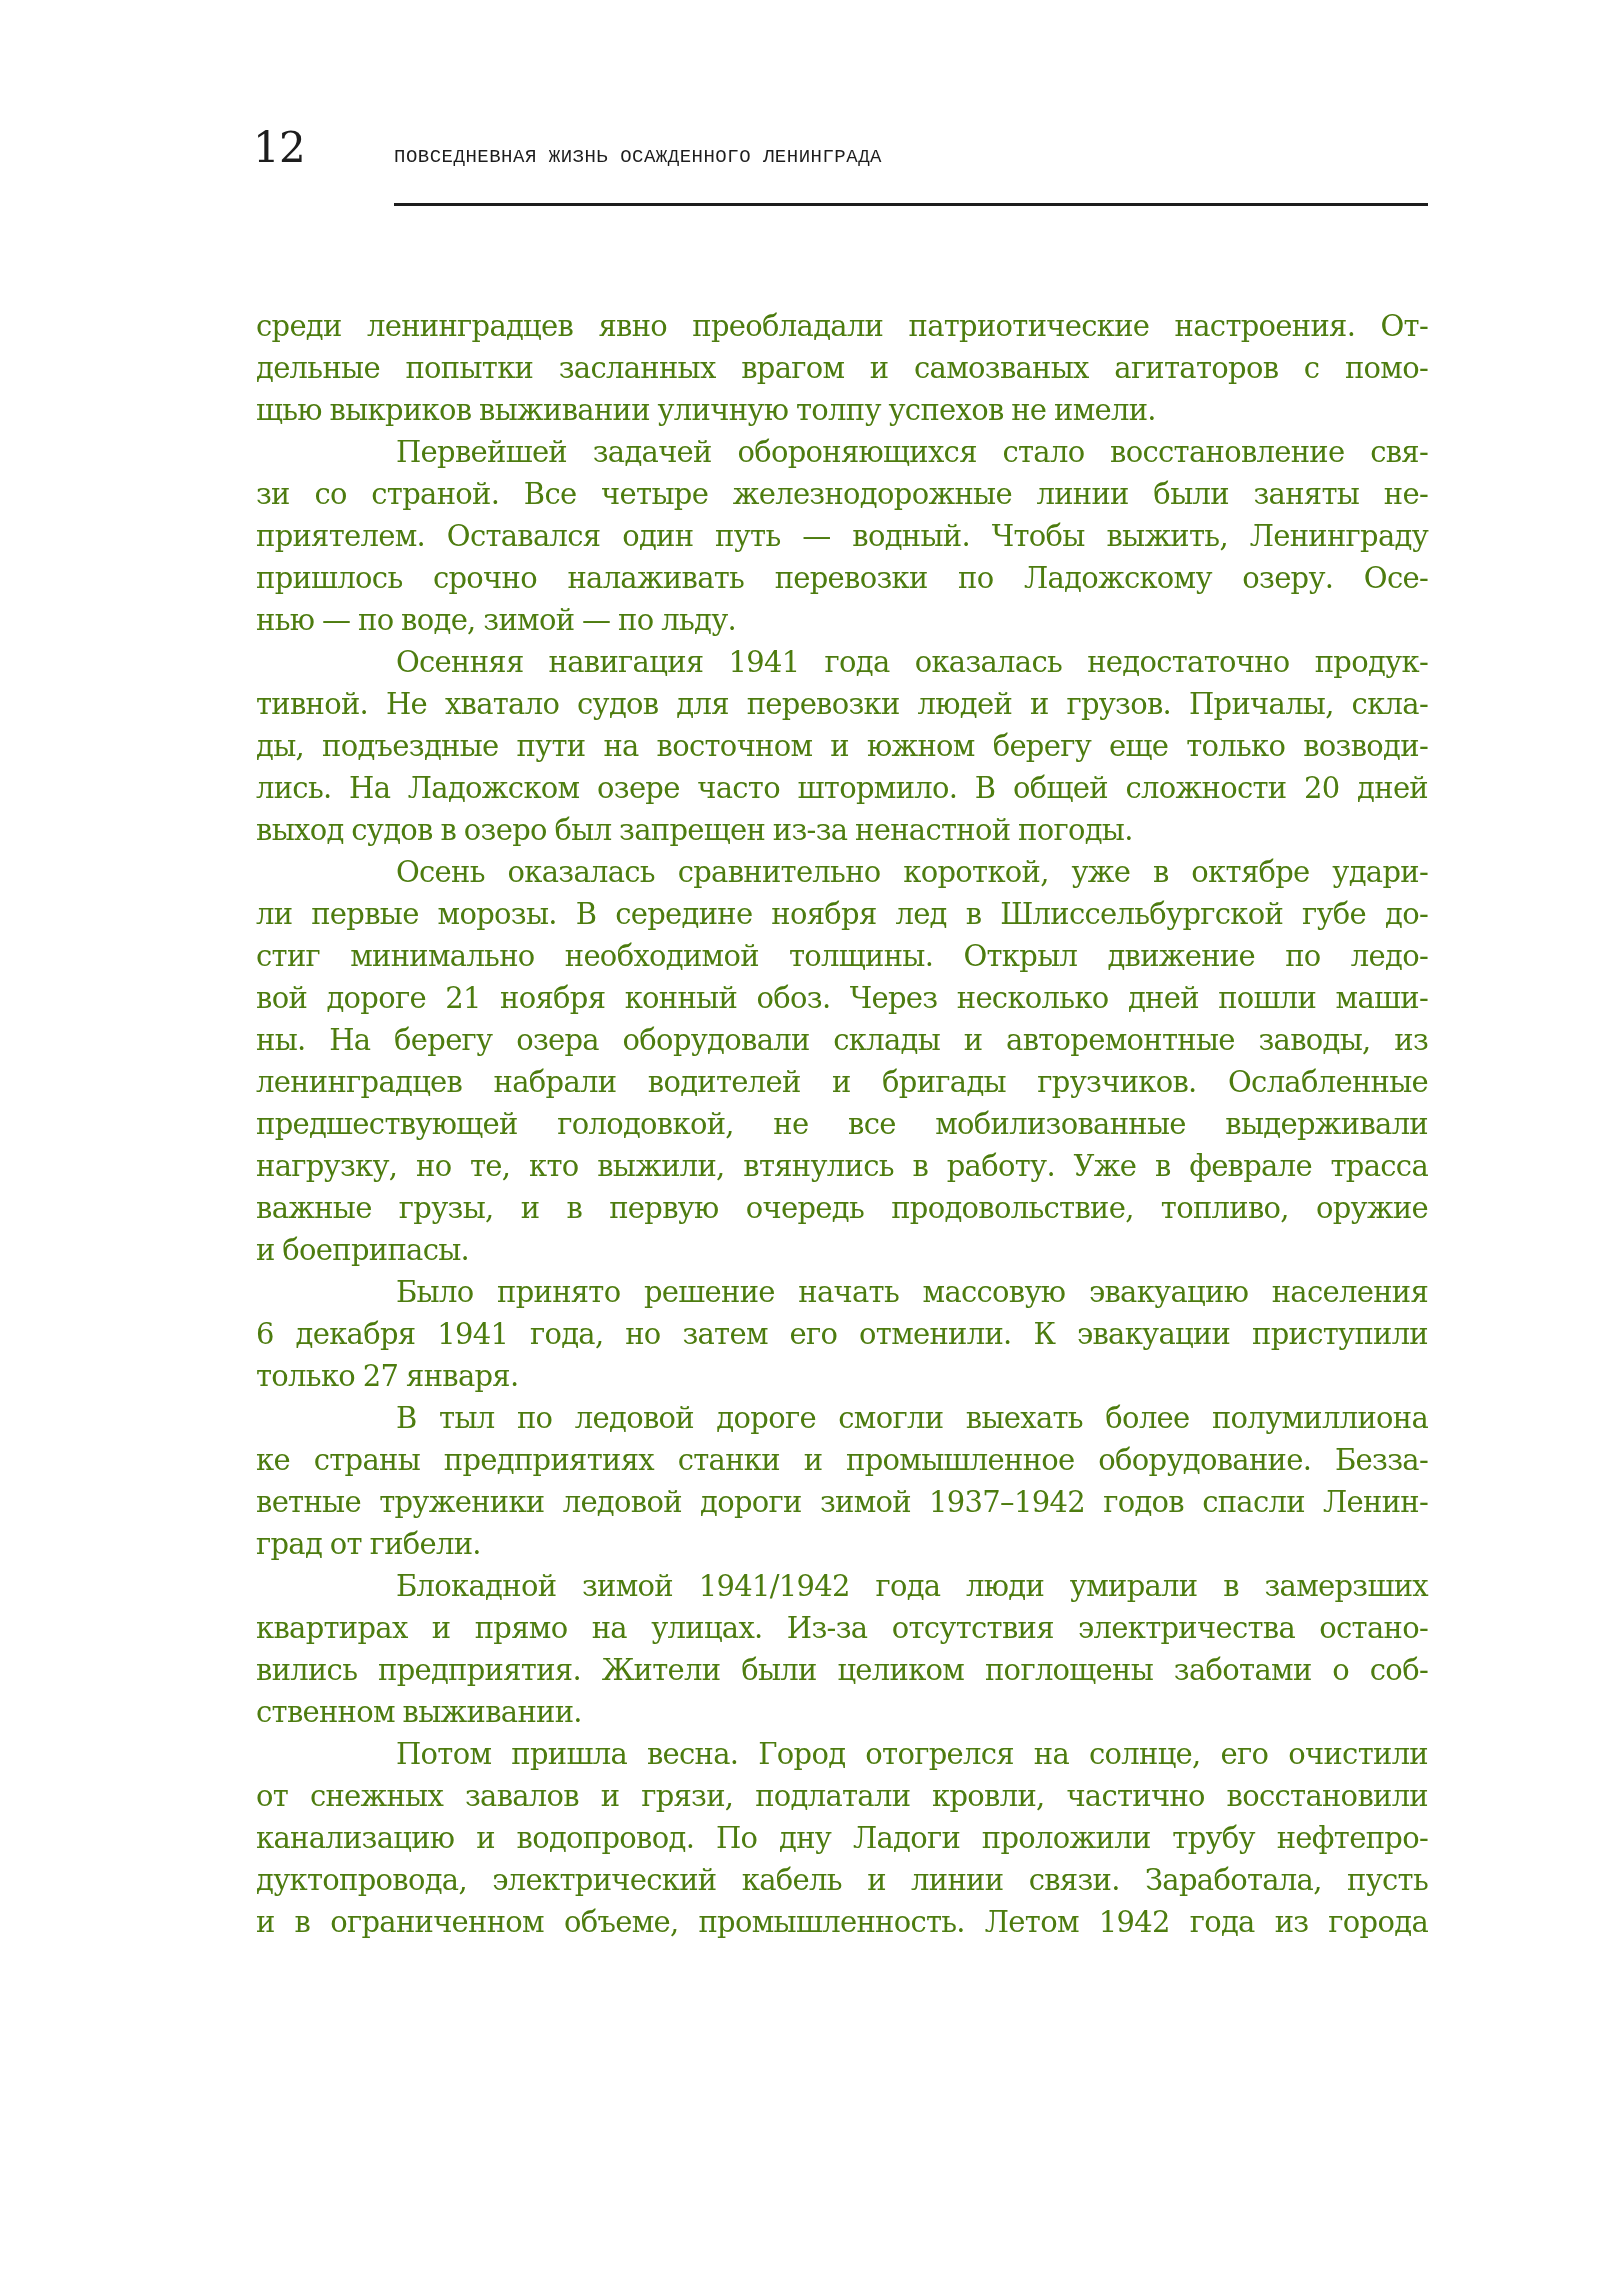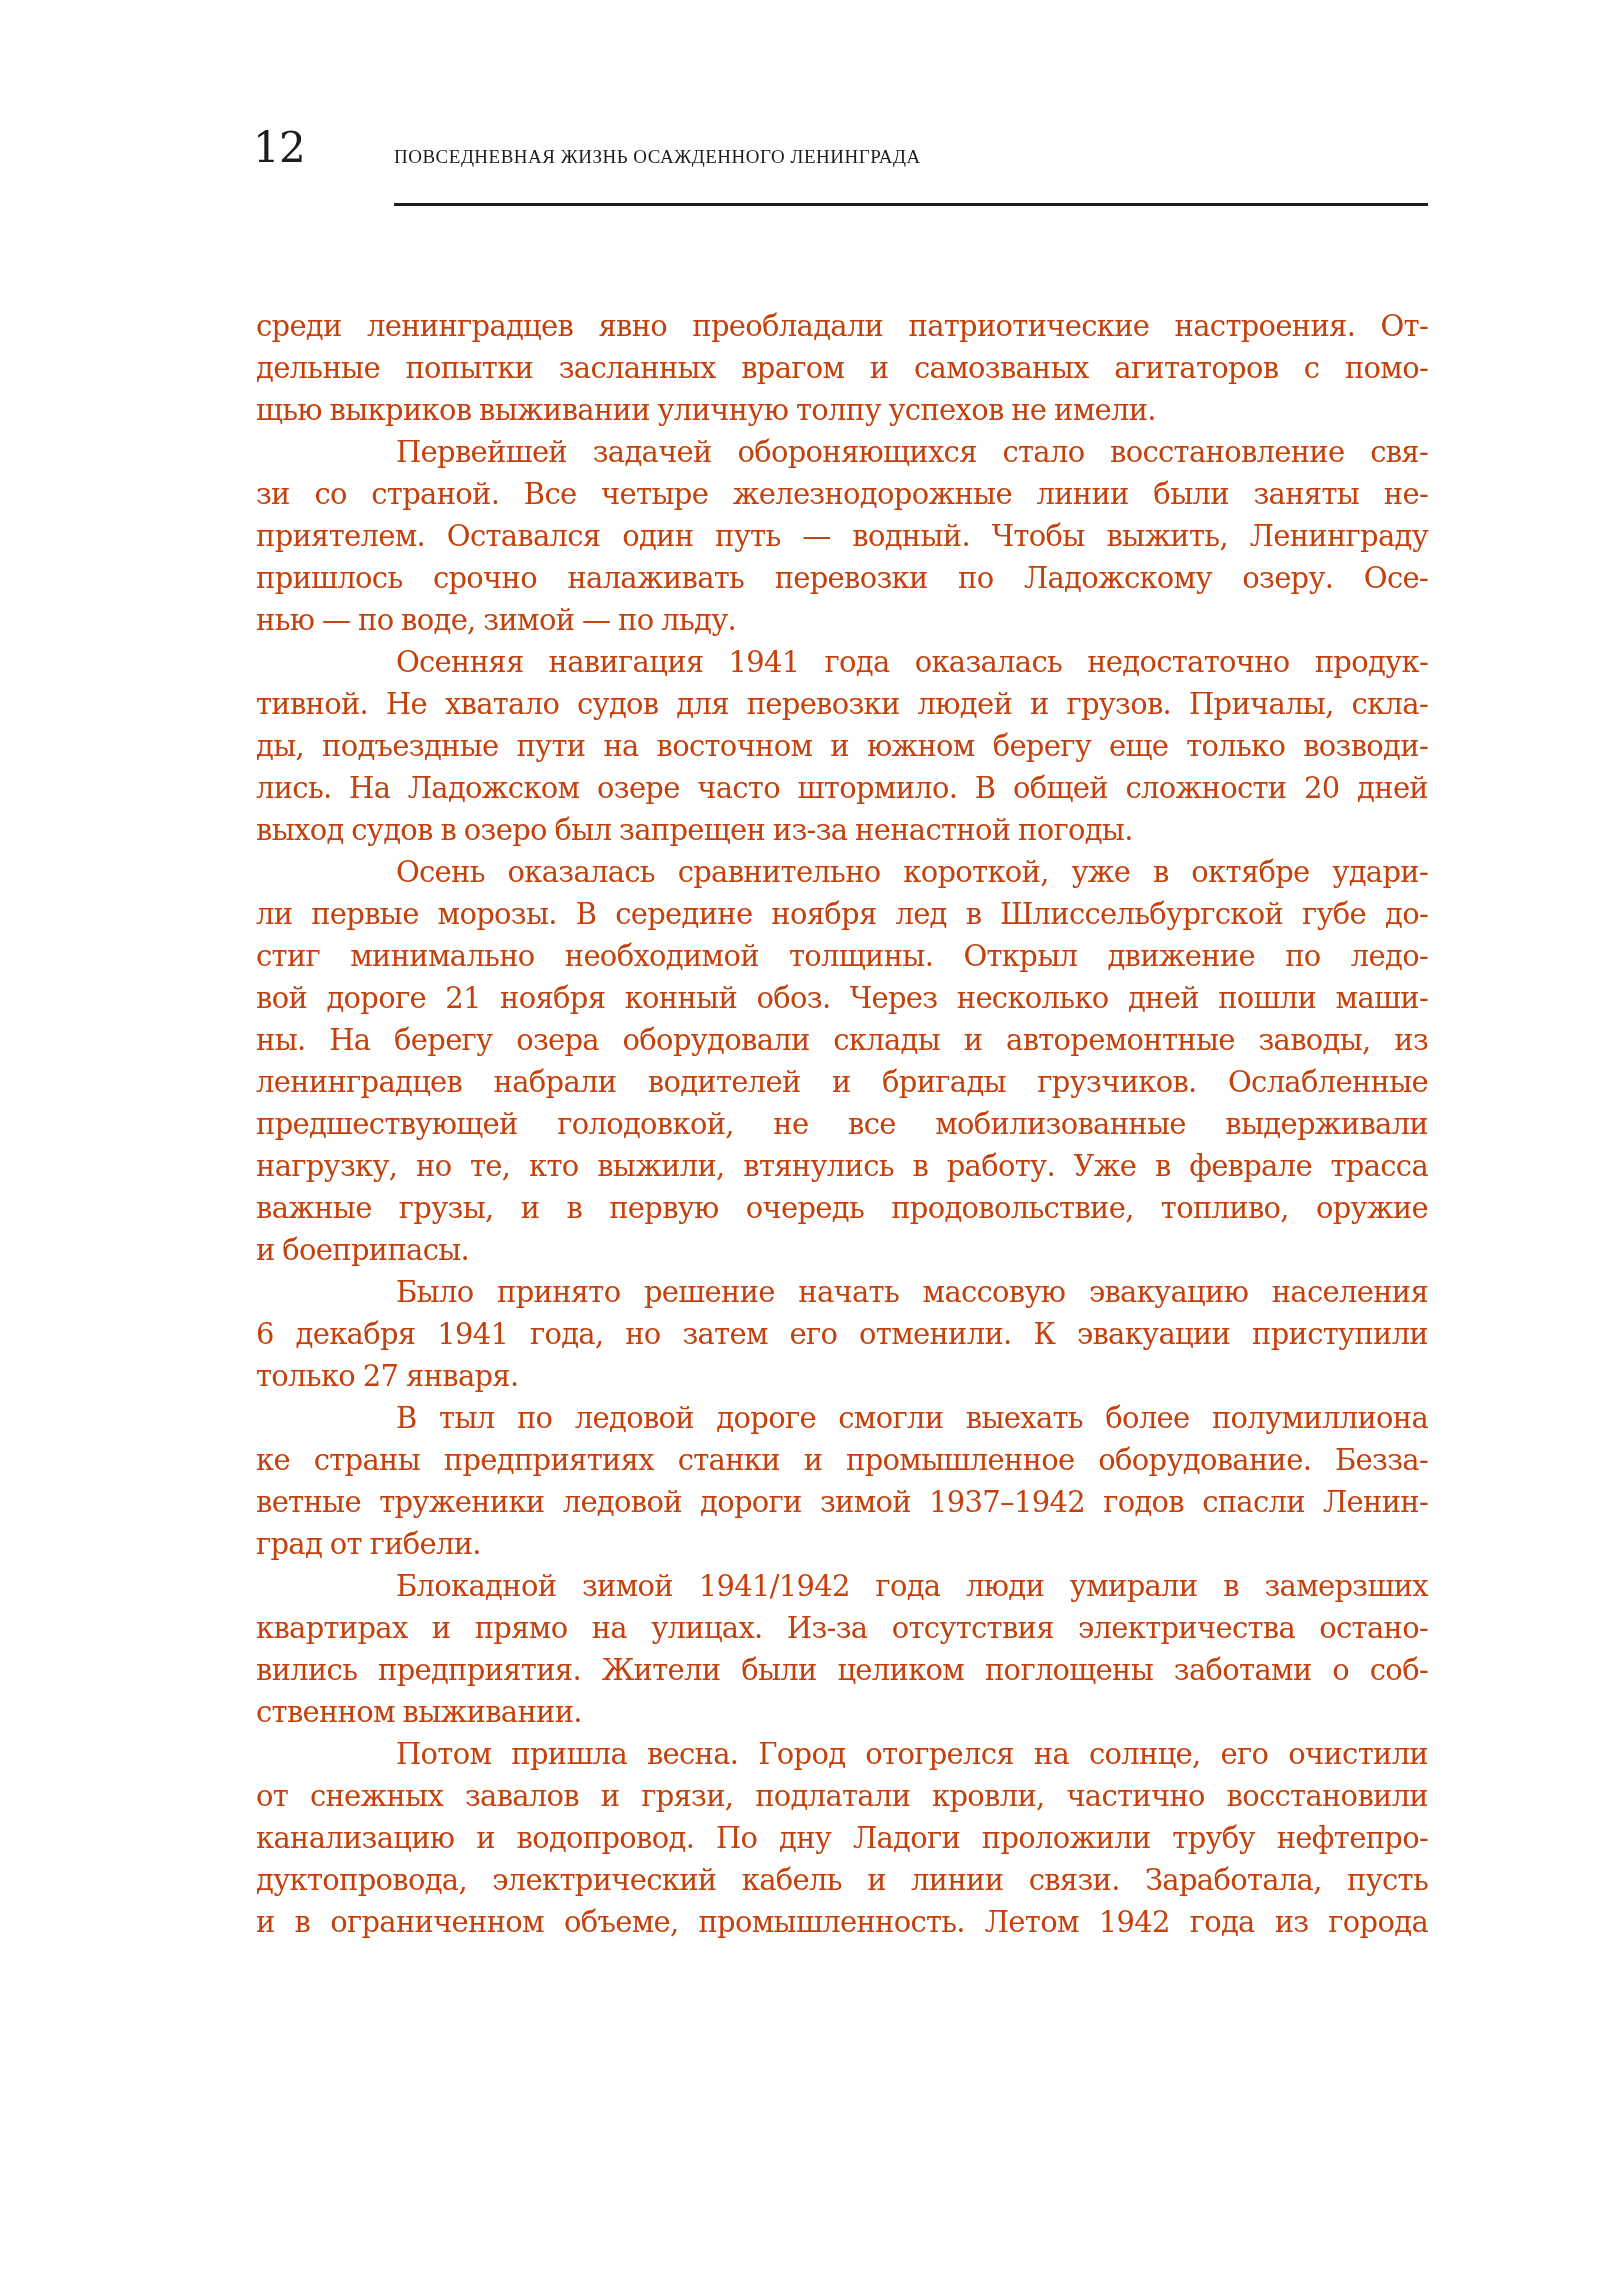--- a/index.html
+++ b/index.html
@@ -5,30 +5,30 @@
   html, body { margin: 0; padding: 0; background: #ffffff; }
   body { width: 1623px; height: 2273px; position: relative; overflow: hidden; }
   .page { position: absolute; left: 0; top: 0; width: 1350px; height: 2273px; background: #ffffff; color: #1d1d1d; }
   .page-number {
     position: absolute; left: 253px; top: 124px;
     font-family: "DejaVu Serif", serif; font-size: 42px; line-height: 47px;
     letter-spacing: -0.8px; color: #1d1d1d;
   }
   .running-head {
     position: absolute; left: 394px; top: 143px; width: 1034px;
-    font-family: Liberation Serif, serif; font-size: 19px; line-height: 28px;
+    font-family: Liberation Mono, monospace; font-size: 19px; line-height: 28px;
     letter-spacing: 0.5px; text-transform: uppercase; color: #1d1d1d; white-space: nowrap;
   }
   .head-rule {
     position: absolute; left: 394px; top: 203px; width: 1034px; height: 3.1px; background: #1d1d1d;
   }
   .body-text {
     position: absolute; left: 256px; top: 305px; width: 1172px;
     font-family: "DejaVu Serif", serif; font-size: 29px; line-height: 42px;
-    color: #c2410c; letter-spacing: -0.7px; word-spacing: -0.8px;
+    color: #4d7c0f; letter-spacing: -0.7px; word-spacing: -0.8px;
   }
   .line {
     display: block; height: 42px; white-space: nowrap; overflow: visible;
     text-align: justify; text-align-last: justify;
   }
   .line.indent { padding-left: 140px; }
   .line.last { text-align-last: left; }
 </style>
 </head>
 <body>

